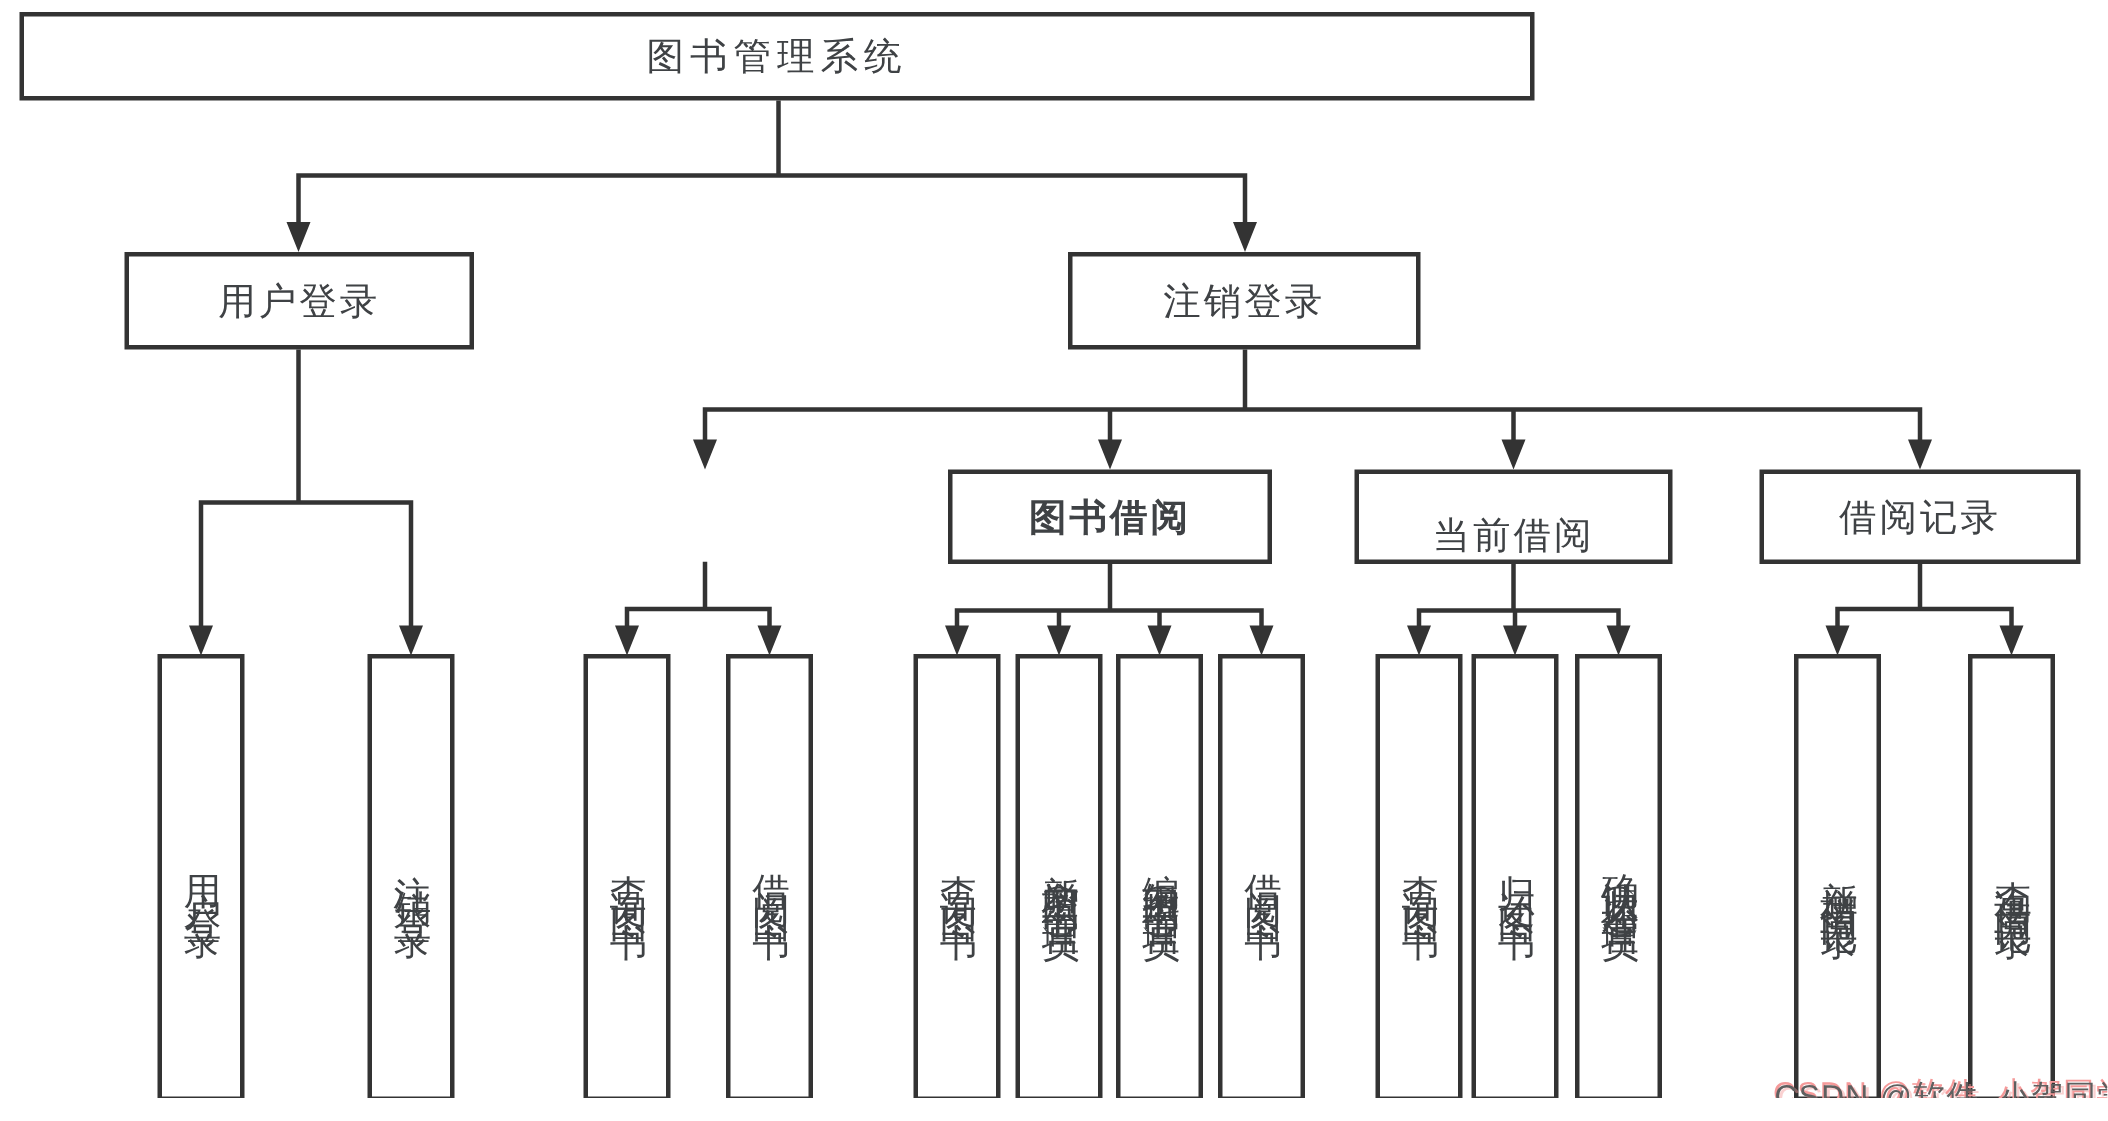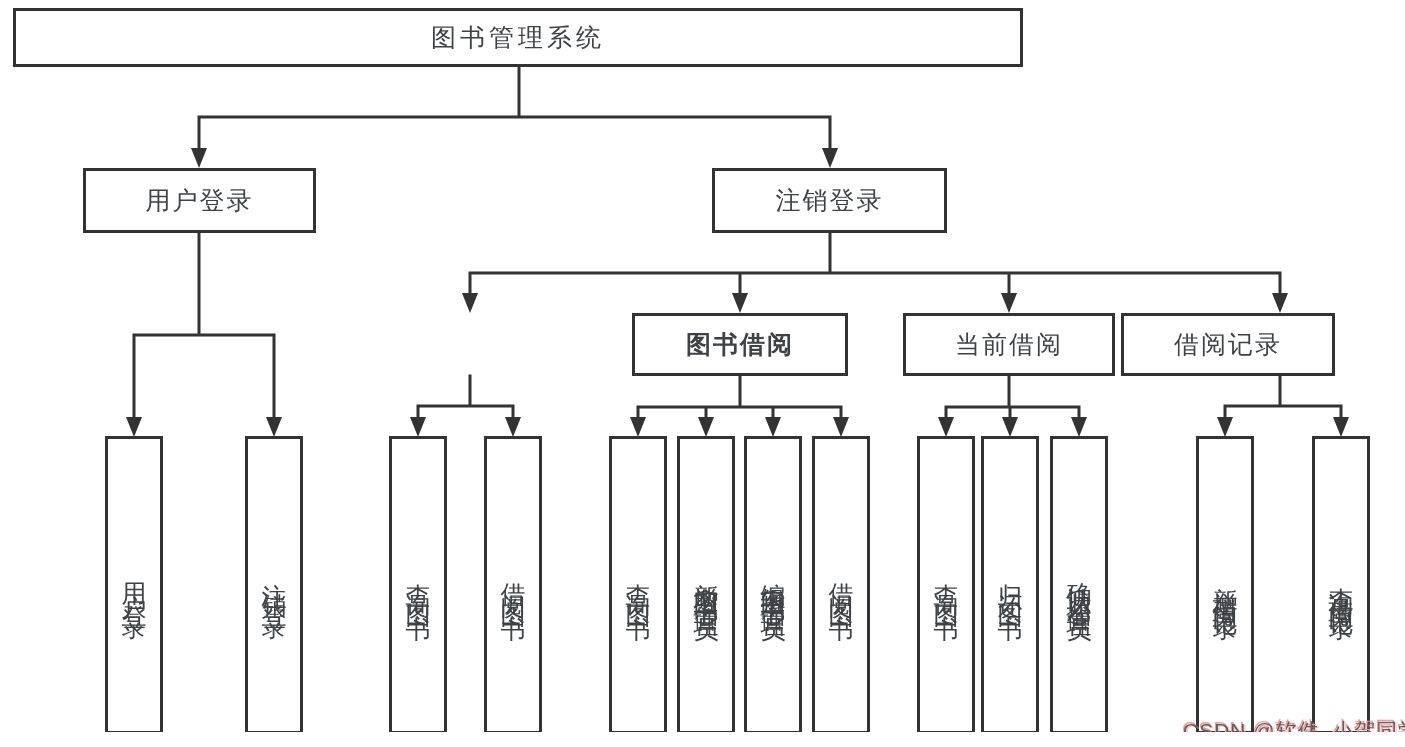--- a/index.html
+++ b/index.html
@@ -80,24 +80,24 @@
   <div class="hnode" style="left:83px; top:168px; width:233px; height:65px;">
     <span>用户登录</span>
   </div>
   <div class="hnode" style="left:712px; top:168px; width:235px; height:65px;">
     <span>注销登录</span>
   </div>
 
   <div class="hnode" style="left:632px; top:313px; width:216px; height:63px;font-weight:bold;">
     <span>图书借阅</span>
   </div>
-  <div class="hnode" style="left:903px; top:313px; width:212px; height:63px;">
+  <div class="hnode" style="left:903px; top:313px; width:212px; height:63px;align-items:flex-end;">
     <span>当前借阅</span>
   </div>
-  <div class="hnode" style="left:1121px; top:313px; width:214px; height:63px;">
+  <div class="hnode" style="left:1173px; top:313px; width:214px; height:63px;">
     <span>借阅记录</span>
   </div>
 
   <div class="leaf" style="left:105px;">
     <span class="vtext" style="letter-spacing: 11px;">用户登录</span>
   </div>
   <div class="leaf" style="left:245px;">
     <span class="vtext" style="letter-spacing: 11px;">注销登录</span>
   </div>
 

